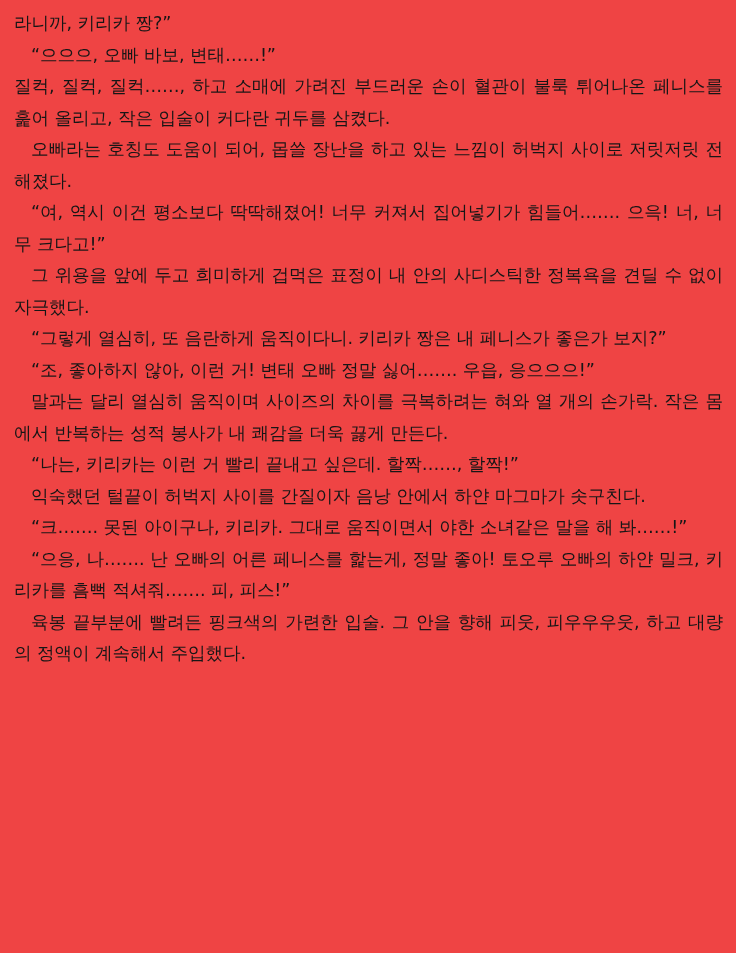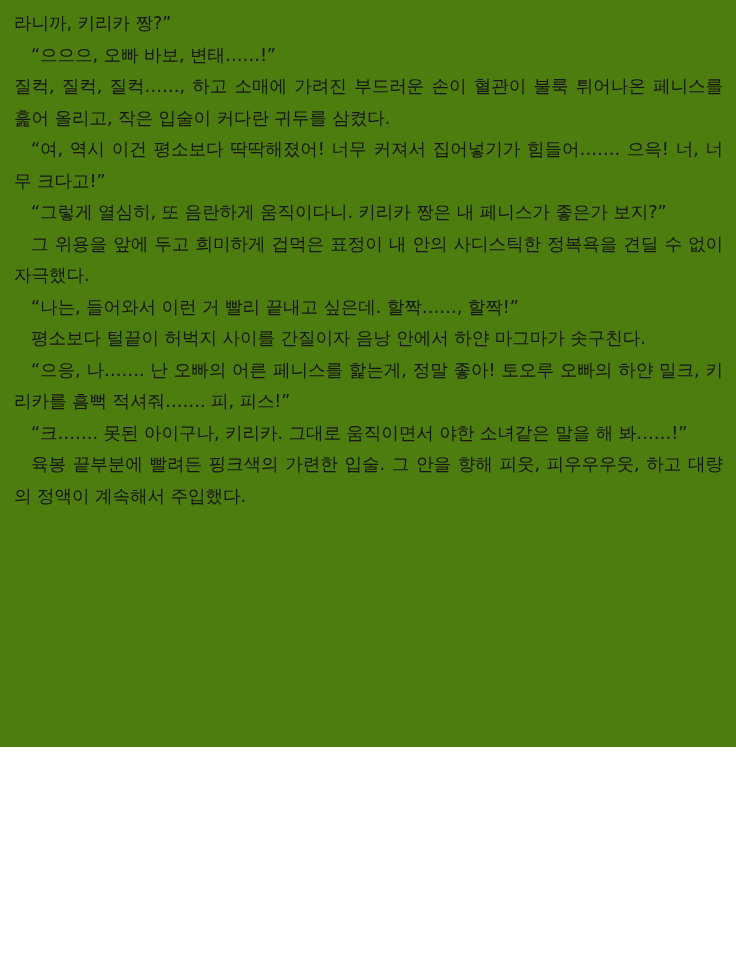--- a/index.html
+++ b/index.html
@@ -9,24 +9,24 @@
   }
   body {
     width: 736px;
     height: 953px;
     font-family: "DejaVu Sans", "Liberation Sans", sans-serif;
     color: #1a1a1a;
     overflow: hidden;
   }
   .page {
     width: 736px;
-    height: 747px;
+    height: 953px;
     box-sizing: border-box;
     padding: 8px 13px 6px 14px;
-    background: #4d7c0f;
+    background: #ef4444;
   }
   .doc-body {
     display: block;
   }
   .para {
     font-size: 17.6px;
     line-height: 31.5px;
     letter-spacing: -0.1px;
     text-align: justify;
     text-justify: inter-character;
@@ -43,23 +43,26 @@
   }
 </style>
 </head>
 <body>
 
 <div class="page">
   <div class="doc-body">
     <p class="para noindent">라니까, 키리카 짱?”</p>
     <p class="para indent">“으으으, 오빠 바보, 변태……!”</p>
     <p class="para noindent">질컥, 질컥, 질컥……, 하고 소매에 가려진 부드러운 손이 혈관이 불룩 튀어나온 페니스를 훑어 올리고, 작은 입술이 커다란 귀두를 삼켰다.</p>
+    <p class="para indent">오빠라는 호칭도 도움이 되어, 몹쓸 장난을 하고 있는 느낌이 허벅지 사이로 저릿저릿 전해졌다.</p>
     <p class="para indent">“여, 역시 이건 평소보다 딱딱해졌어! 너무 커져서 집어넣기가 힘들어……. 으윽! 너, 너무 크다고!”</p>
+    <p class="para indent">그 위용을 앞에 두고 희미하게 겁먹은 표정이 내 안의 사디스틱한 정복욕을 견딜 수 없이 자극했다.</p>
     <p class="para indent">“그렇게 열심히, 또 음란하게 움직이다니. 키리카 짱은 내 페니스가 좋은가 보지?”</p>
-    <p class="para indent">그 위용을 앞에 두고 희미하게 겁먹은 표정이 내 안의 사디스틱한 정복욕을 견딜 수 없이 자극했다.</p>
-    <p class="para indent">“나는, 들어와서 이런 거 빨리 끝내고 싶은데. 할짝……, 할짝!”</p>
-    <p class="para indent">평소보다 털끝이 허벅지 사이를 간질이자 음낭 안에서 하얀 마그마가 솟구친다.</p>
+    <p class="para indent">“조, 좋아하지 않아, 이런 거! 변태 오빠 정말 싫어……. 우읍, 응으으으!”</p>
+    <p class="para indent">말과는 달리 열심히 움직이며 사이즈의 차이를 극복하려는 혀와 열 개의 손가락. 작은 몸에서 반복하는 성적 봉사가 내 쾌감을 더욱 끓게 만든다.</p>
+    <p class="para indent">“나는, 키리카는 이런 거 빨리 끝내고 싶은데. 할짝……, 할짝!”</p>
+    <p class="para indent">익숙했던 털끝이 허벅지 사이를 간질이자 음낭 안에서 하얀 마그마가 솟구친다.</p>
+    <p class="para indent">“크……. 못된 아이구나, 키리카. 그대로 움직이면서 야한 소녀같은 말을 해 봐……!”</p>
     <p class="para indent">“으응, 나……. 난 오빠의 어른 페니스를 핥는게, 정말 좋아! 토오루 오빠의 하얀 밀크, 키리카를 흠뻑 적셔줘……. 피, 피스!”</p>
-    <p class="para indent">“크……. 못된 아이구나, 키리카. 그대로 움직이면서 야한 소녀같은 말을 해 봐……!”</p>
     <p class="para indent">육봉 끝부분에 빨려든 핑크색의 가련한 입술. 그 안을 향해 피웃, 피우우우웃, 하고 대량의 정액이 계속해서 주입했다.</p>
 
   </div>
 </div>
 
 </body></html>

